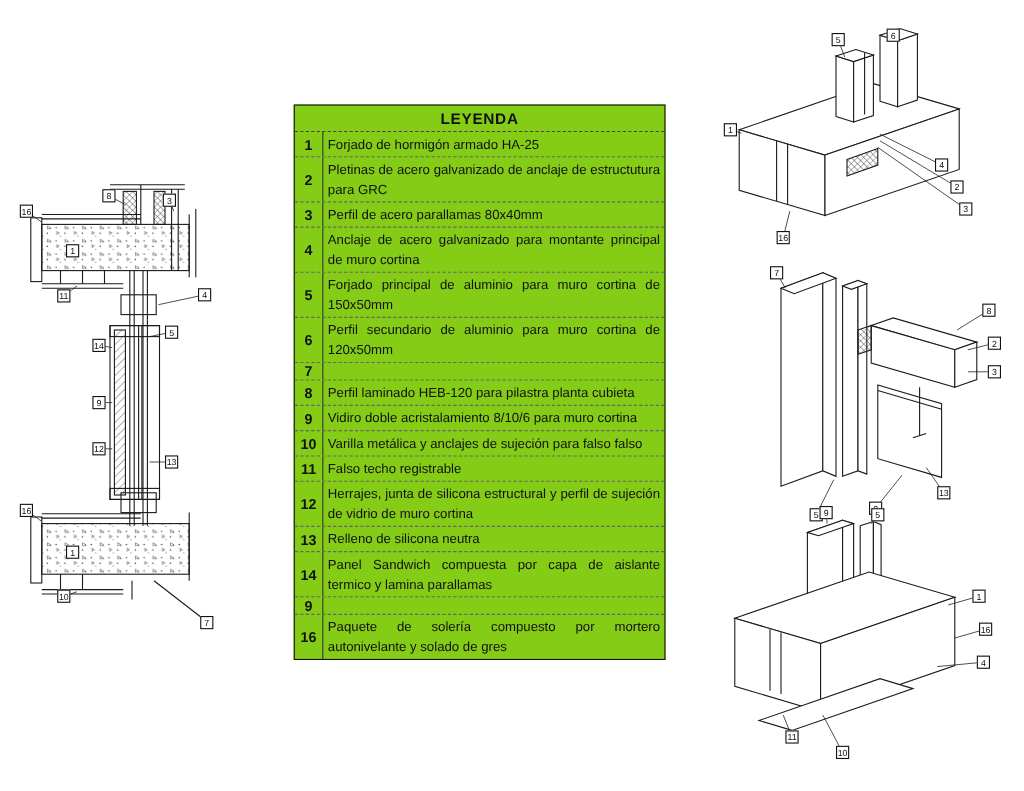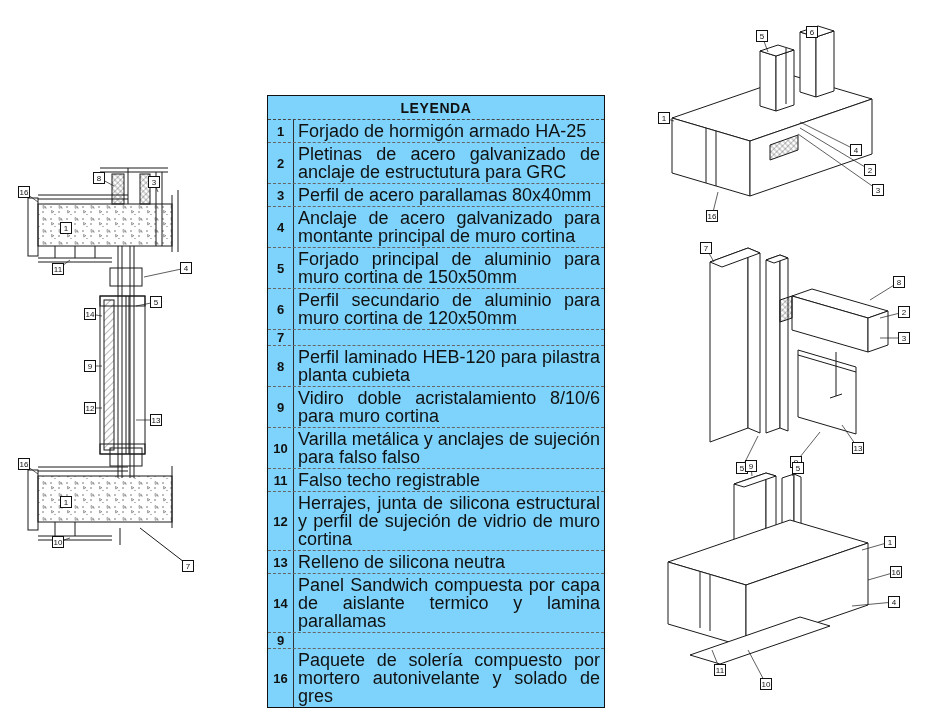--- a/index.html
+++ b/index.html
@@ -14,21 +14,21 @@
   }
   #drawing-svg { position: absolute; left: 0; top: 0; z-index: 1; }
 
   
   .legend {
     position: absolute;
     left: 267px;
     top: 95px;
     width: 338px;
     border: 1.4px solid #111;
-    background: #7dd3fc;
+    background: #84cc16;
     z-index: 2;
   }
   .legend-title {
     text-align: center;
     font-weight: bold;
     font-size: 14px;
     letter-spacing: 0.6px;
     padding: 4px 0 3px 0;
     border-bottom: 1px dashed #444;
     color: #111;
@@ -41,21 +41,21 @@
     align-items: center;
     justify-content: center;
     font-weight: bold;
     font-size: 13px;
     border-right: 1px solid #333;
     color: #111;
   }
   .legend-text {
     flex: 1;
     padding: 2px 4px;
-    font-size: 18px;
+    font-size: 12px;
     line-height: 18px;
     text-align: justify;
     color: #111;
   }
 
   
   .callout {
     position: absolute;
     width: 12px;
     height: 12px;

